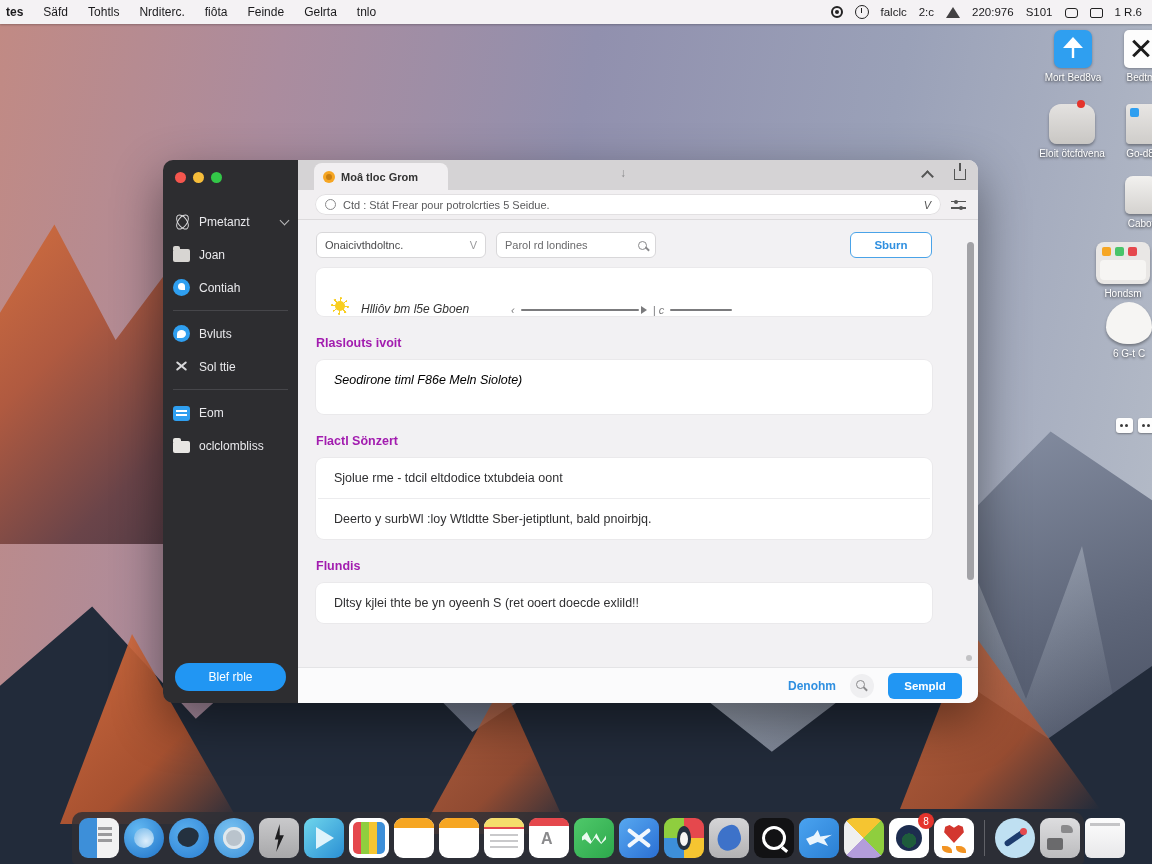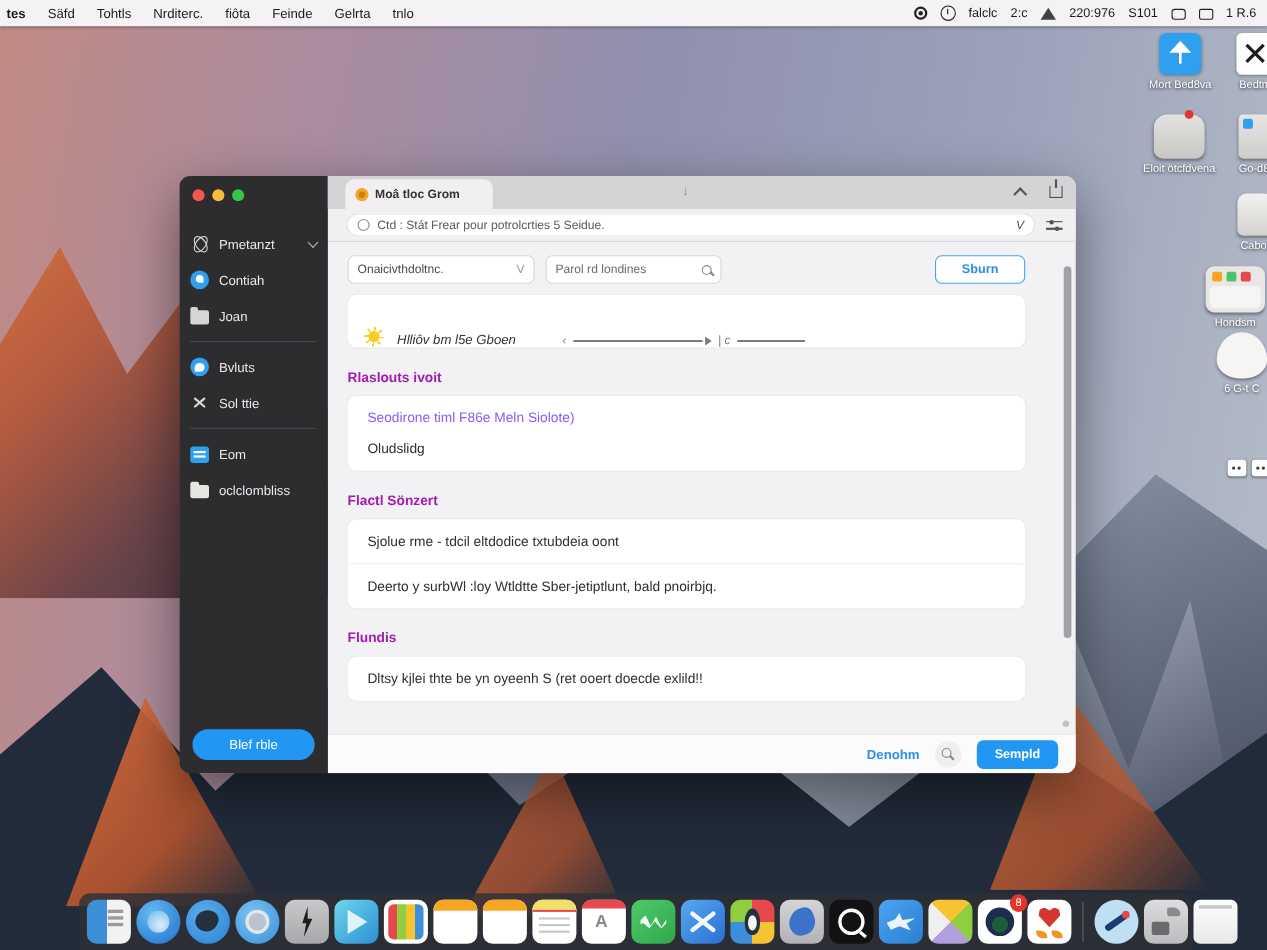--- a/index.html
+++ b/index.html
@@ -142,21 +142,21 @@
       #f8ce22 90deg 102deg, transparent 102deg 135deg, #f8ce22 135deg 147deg, transparent 147deg 180deg,
       #f8ce22 180deg 192deg, transparent 192deg 225deg, #f8ce22 225deg 237deg, transparent 237deg 270deg,
       #f8ce22 270deg 282deg, transparent 282deg 315deg, #f8ce22 315deg 327deg, transparent 327deg 360deg); border-radius:50%; }
   .hl-label { margin-left:11px; font-size:12px; color:#333; }
   .slider-wrap { margin-left:42px; display:flex; align-items:center; gap:6px; color:#7b7b7d; font-size:11px; }
   .sl-line { height:2px; background:#7b7b7d; border-radius:1px; }
   .sl-l1 { width:118px; } .sl-l2 { width:62px; }
   .sl-arrow { width:0; height:0; border-top:4px solid transparent; border-bottom:4px solid transparent; border-left:6px solid #7b7b7d; margin-left:-4px; }
   .sec-h { margin-top:20px; font-size:12.5px; color:#a21caf; font-weight:600; margin-right:28px; }
   .card-pad { padding:13px 18px; }
-  .link-blue { color:#8b5cf6; font-size:12.5px; }
+  .link-blue { color:#000000; font-size:12.5px;font-style:italic; }
   .row-text { font-size:12.5px; color:#2f2f31; }
   .gap12 { height:14px; }
   .row-div { height:1px; background:#ececee; margin:0 2px; }
   .win-footer { position:absolute; left:0; right:0; bottom:0; height:36px; background:#fbfbfc; border-top:1px solid #e4e4e6;
     display:flex; align-items:center; justify-content:flex-end; gap:14px; padding-right:16px; }
   .f-link { color:#2f8fe0; font-size:12px; font-weight:600; }
   .f-mag-wrap { width:24px; height:24px; border-radius:50%; background:#efeff1; display:flex; align-items:center; justify-content:center; }
   .f-mag-wrap .mag { margin:0 3px 2px 0; }
   .btn-fill { width:74px; height:26px; background:#2196f3; border:none; border-radius:6px; color:#fff; font-size:11.5px;
     font-weight:600; font-family:"Liberation Sans",sans-serif; cursor:pointer; }
@@ -317,26 +317,26 @@
       <span class="tlight tl-yellow"></span>
       <span class="tlight tl-green"></span>
     </div>
     <div class="snav">
       <div class="snav-item">
         <span class="sic ic-atom"></span>
         <span class="slabel">Pmetanzt</span>
         <span class="chev-dn"></span>
       </div>
       <div class="snav-item">
+        <span class="sic ic-folder"></span>
+        <span class="slabel">Joan</span>
+      </div>
+      <div class="snav-item">
         <span class="sic ic-circle-blue"></span>
         <span class="slabel">Contiah</span>
-      </div>
-      <div class="snav-item">
-        <span class="sic ic-folder"></span>
-        <span class="slabel">Joan</span>
       </div>
       <div class="snav-div"></div>
       <div class="snav-item">
         <span class="sic ic-circle-blue2"></span>
         <span class="slabel">Bvluts</span>
       </div>
       <div class="snav-item">
         <span class="sic ic-cross"></span>
         <span class="slabel">Sol ttie</span>
       </div>
@@ -399,21 +399,20 @@
           <span class="sl-arrow"></span>
           <span>| c</span>
           <span class="sl-line sl-l2"></span>
         </span>
       </div>
 
       <div class="sec-h">Rlaslouts ivoit</div>
       <div class="card card-pad">
         <div class="link-blue">Seodirone timl F86e Meln Siolote)</div>
         <div class="gap12"></div>
-        <div class="row-text">Oludslidg</div>
       </div>
 
       <div class="sec-h">Flactl Sönzert</div>
       <div class="card">
         <div class="card-pad row-text">Sjolue rme - tdcil eltdodice txtubdeia oont</div>
         <div class="row-div"></div>
         <div class="card-pad row-text">Deerto y surbWl :loy Wtldtte Sber-jetiptlunt, bald pnoirbjq.</div>
       </div>
 
       <div class="sec-h">Flundis</div>

